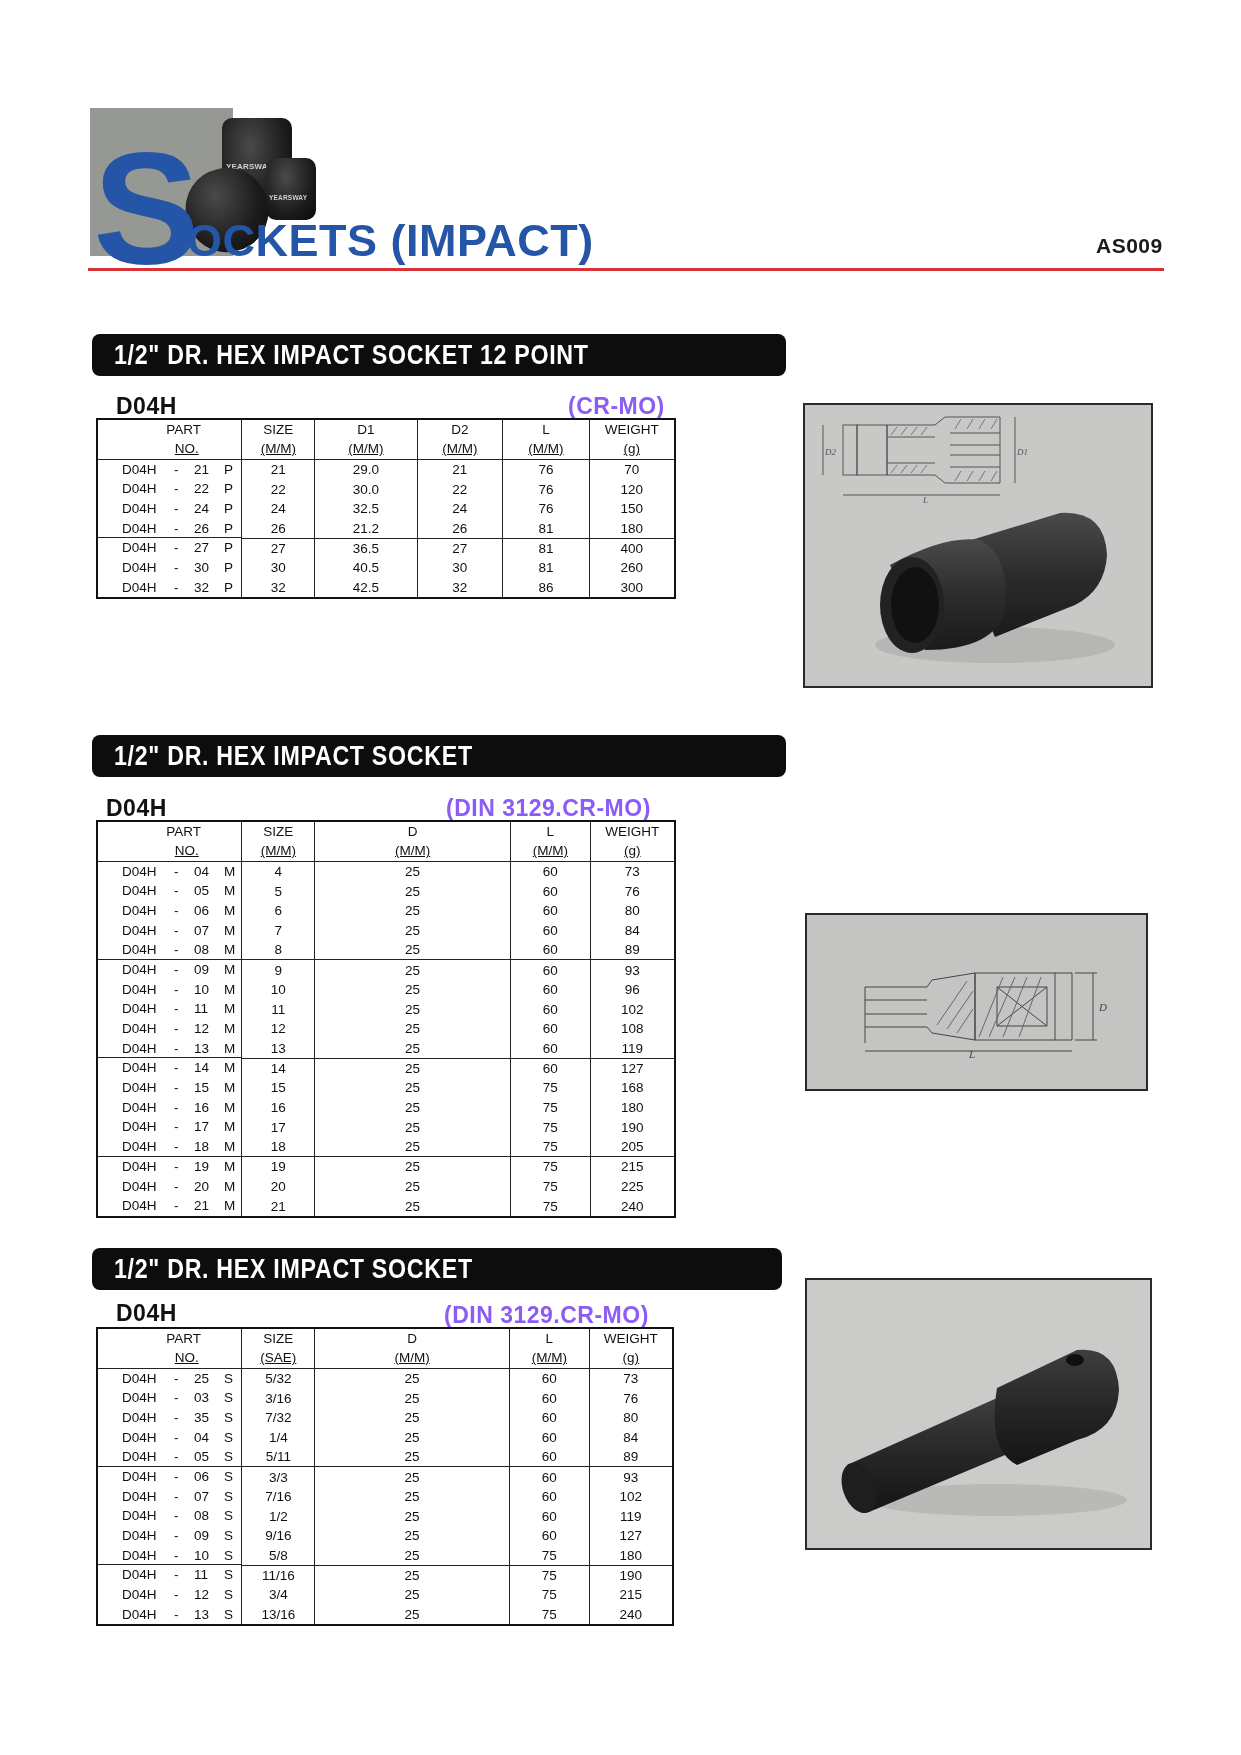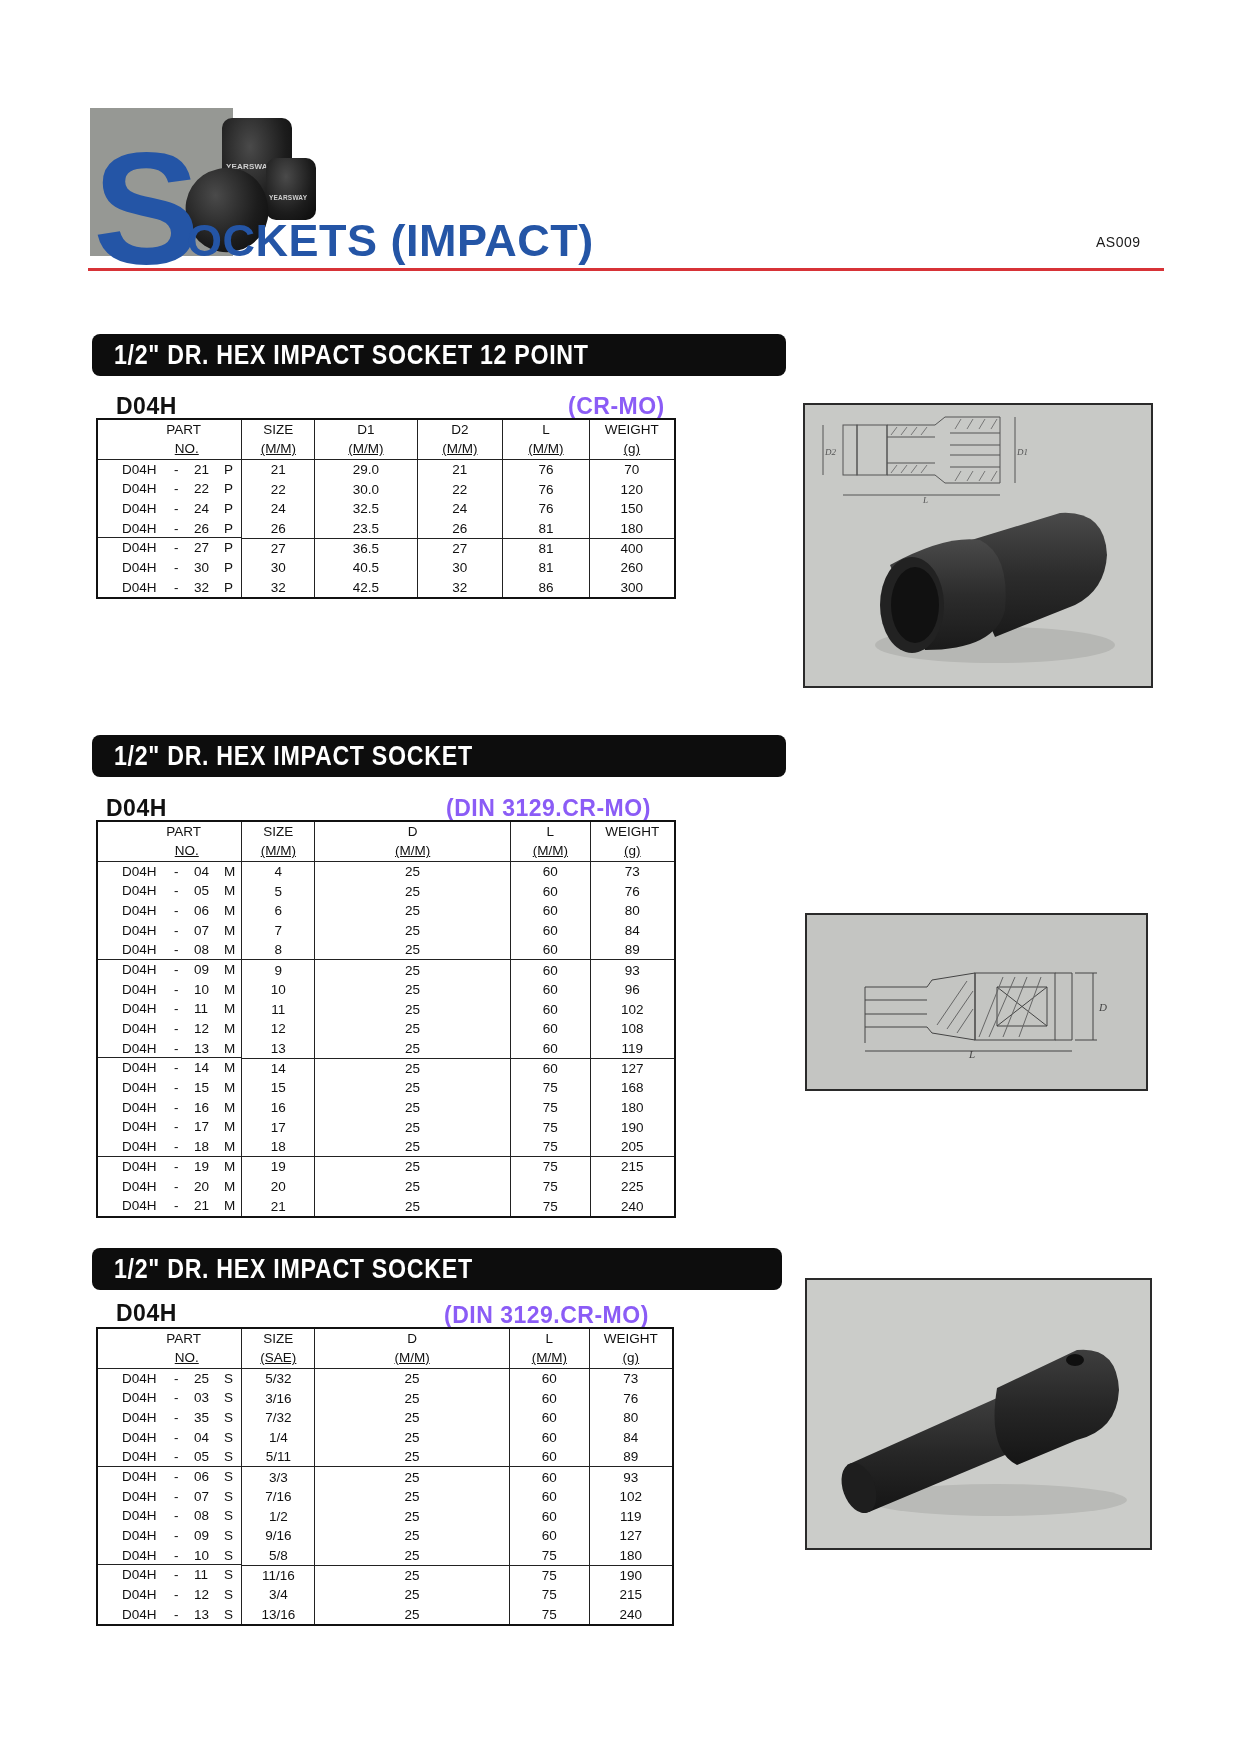--- a/index.html
+++ b/index.html
@@ -5,21 +5,21 @@
   * { box-sizing: border-box; margin: 0; padding: 0; }
   html, body { width: 1241px; height: 1755px; background: #ffffff; overflow: hidden; }
   body { position: relative; font-family: "Liberation Sans", sans-serif; color: #111; }
 
   
   .hdr-photo { position: absolute; left: 90px; top: 108px; width: 143px; height: 148px; background: #969894; }
   .hdr-socket { position: absolute; background: radial-gradient(ellipse at 40% 30%, #4a4a4a 0%, #1c1c1c 60%, #0a0a0a 100%); border-radius: 10px; }
   .hdr-socket .brand { position: absolute; color: #cfcfcf; font-size: 8px; font-weight: bold; letter-spacing: 0.2px; white-space: nowrap; }
   .hdr-big-s { position: absolute; left: 93px; top: 128px; font-family: "Liberation Sans", sans-serif; font-weight: bold; font-size: 160px; line-height: 1; color: #2455a6; letter-spacing: -4px; }
   .hdr-title { position: absolute; left: 187px; top: 218px; font-weight: bold; font-size: 45px; color: #2455a6; letter-spacing: 0.5px; white-space: nowrap; line-height: 1; }
-  .hdr-code { position: absolute; left: 1096px; top: 234px; font-weight: normal; font-size: 14px; color: #1a1a1a; letter-spacing: 0.5px; }
+  .hdr-code { position: absolute; left: 1096px; top: 234px; font-weight: bold; font-size: 21px; color: #1a1a1a; letter-spacing: 0.5px; }
   .hdr-rule { position: absolute; left: 88px; top: 268px; width: 1076px; height: 3px; background: #d73337; }
 
   
   .sec-bar { position: absolute; left: 92px; width: 694px; height: 42px; background: #0d0d0d; border-radius: 8px; color: #fff; font-family: "Liberation Sans", sans-serif; font-weight: bold; font-size: 27px; line-height: 42px; padding-left: 22px; letter-spacing: 0.8px; transform-origin: left center; }
   .sec-bar span { display: inline-block; transform: scaleX(0.86); transform-origin: left center; white-space: nowrap; }
 
   .series-code { position: absolute; font-weight: bold; font-size: 23px; color: #111; letter-spacing: 0.5px; }
   .series-mat { position: absolute; font-weight: bold; font-size: 23px; color: #8b5cf6; letter-spacing: 0.5px; white-space: nowrap; }
 
   
@@ -135,21 +135,21 @@
         <td>150</td>
       </tr>
       <tr class="grp-end">
         <td class="pn">
           <span class="p1">D04H</span>
           <span class="p2">-</span>
           <span class="p3">26</span>
           <span class="p4">P</span>
         </td>
         <td>26</td>
-        <td>23.5</td>
+        <td>21.2</td>
         <td>26</td>
         <td>81</td>
         <td>180</td>
       </tr>
       <tr>
         <td class="pn">
           <span class="p1">D04H</span>
           <span class="p2">-</span>
           <span class="p3">27</span>
           <span class="p4">P</span>

